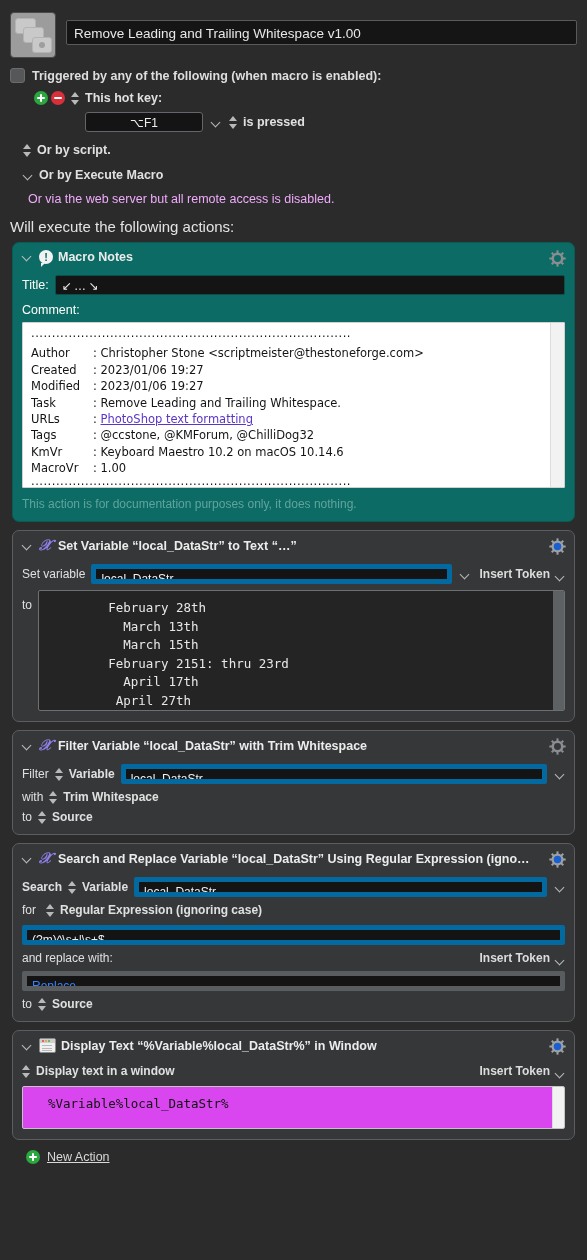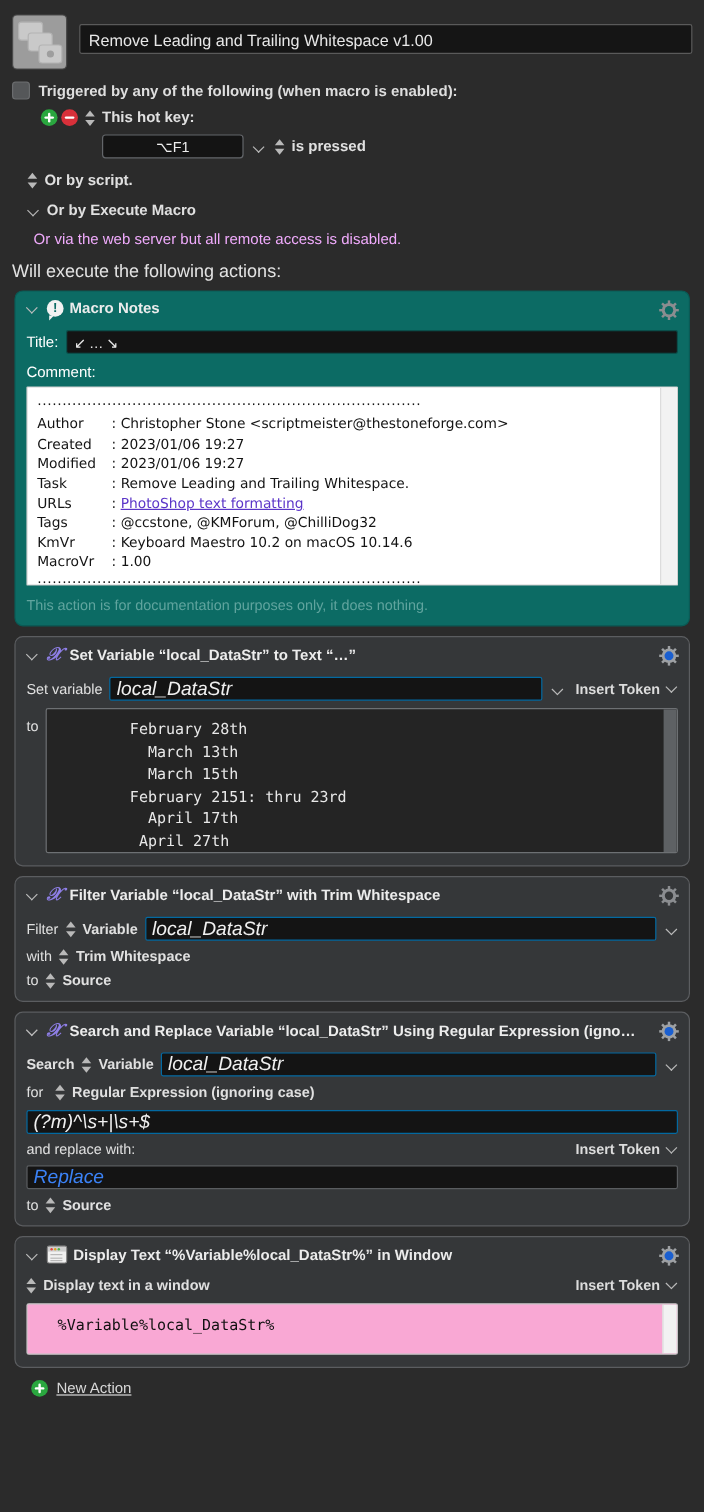--- a/index.html
+++ b/index.html
@@ -158,27 +158,27 @@
   .gear svg { display:block; }
 
   .card-body { padding: 3px 9px 10px 9px; }
 
   .row { display: flex; align-items: center; margin-top: 6px; }
   .lbl { font-size: 12px; color: #e0e0e0; margin-right: 6px; white-space: nowrap; }
   .lbl-bold { font-weight: 700; }
   .lbl-teal { color: #ffffff; font-size: 12.5px; }
 
   .text-input {
-    background: #141414; border: 1px solid #0369a1; border-radius: 2px;
-    height: 20px; line-height: 20px; color: #f0f0f0; font-size: 16px;
+    background: #141414; border: 5px solid #0369a1; border-radius: 2px;
+    height: 20px; line-height: 20px; color: #f0f0f0; font-size: 12px;
     padding: 0 5px; box-sizing: border-box; flex: 1 1 auto;
-    white-space: nowrap; overflow: hidden; font-style: italic;
+    white-space: nowrap; overflow: hidden;
   }
   .text-input.placeholder { color: #3b82f6; }
-  .insert-token { font-size: 12px; color: #dcdcdc; font-weight: 600; margin-left: 10px; white-space: nowrap; display:flex; align-items:flex-start; }
+  .insert-token { font-size: 12px; color: #dcdcdc; font-weight: 600; margin-left: 10px; white-space: nowrap; display:flex; align-items:flex-end; }
   .insert-token .chev { margin-left: 5px; }
 
   
   .teal-input {
     background: #141414; border: 1px solid #0a4f4b; border-radius: 2px;
     height: 20px; line-height: 20px; color: #e8e8e8; font-size: 12px;
     padding: 0 6px; box-sizing: border-box; flex: 1 1 auto;
   }
   .comment-label { font-size: 12.5px; color: #ffffff; margin-top: 8px; }
   .comment-box {
@@ -200,21 +200,21 @@
 
   
   .mono-area {
     background: #242424; border: 1px solid #6d7073; border-radius: 2px;
     font-family: "DejaVu Sans Mono", monospace; font-size: 12.5px;
     line-height: 18.5px; color: #e8e8e8;
     white-space: pre; padding: 8px 9px; box-sizing: border-box;
     position: relative; overflow: hidden; flex: 1 1 auto;
   }
   .mono-scroll { position:absolute; right:0; top:0; bottom:0; width:11px; background:#5e6164; }
-  .mono-area.light { background:#f9a8d4; color:#111; border-color:#c4c4c4;padding-left:25px; }
+  .mono-area.light { background:#d946ef; color:#111; border-color:#c4c4c4;padding-left:25px; }
   .mono-area.light .mono-scroll { background:#f2f2f2; border-left:1px solid #dcdcdc; }
 
   .to-row { display: flex; align-items: flex-start; margin-top: 6px; }
   .to-lbl { font-size: 12px; color: #e0e0e0; margin-right: 6px; padding-top: 8px; white-space: nowrap; }
 
   
   .new-action { display: flex; align-items: center; padding: 2px 0 0 26px; }
   .new-action .badge { margin-right: 7px; }
   .new-action-lbl { font-size: 12.5px; color: #d8d8d8; text-decoration: underline; }
 </style>

